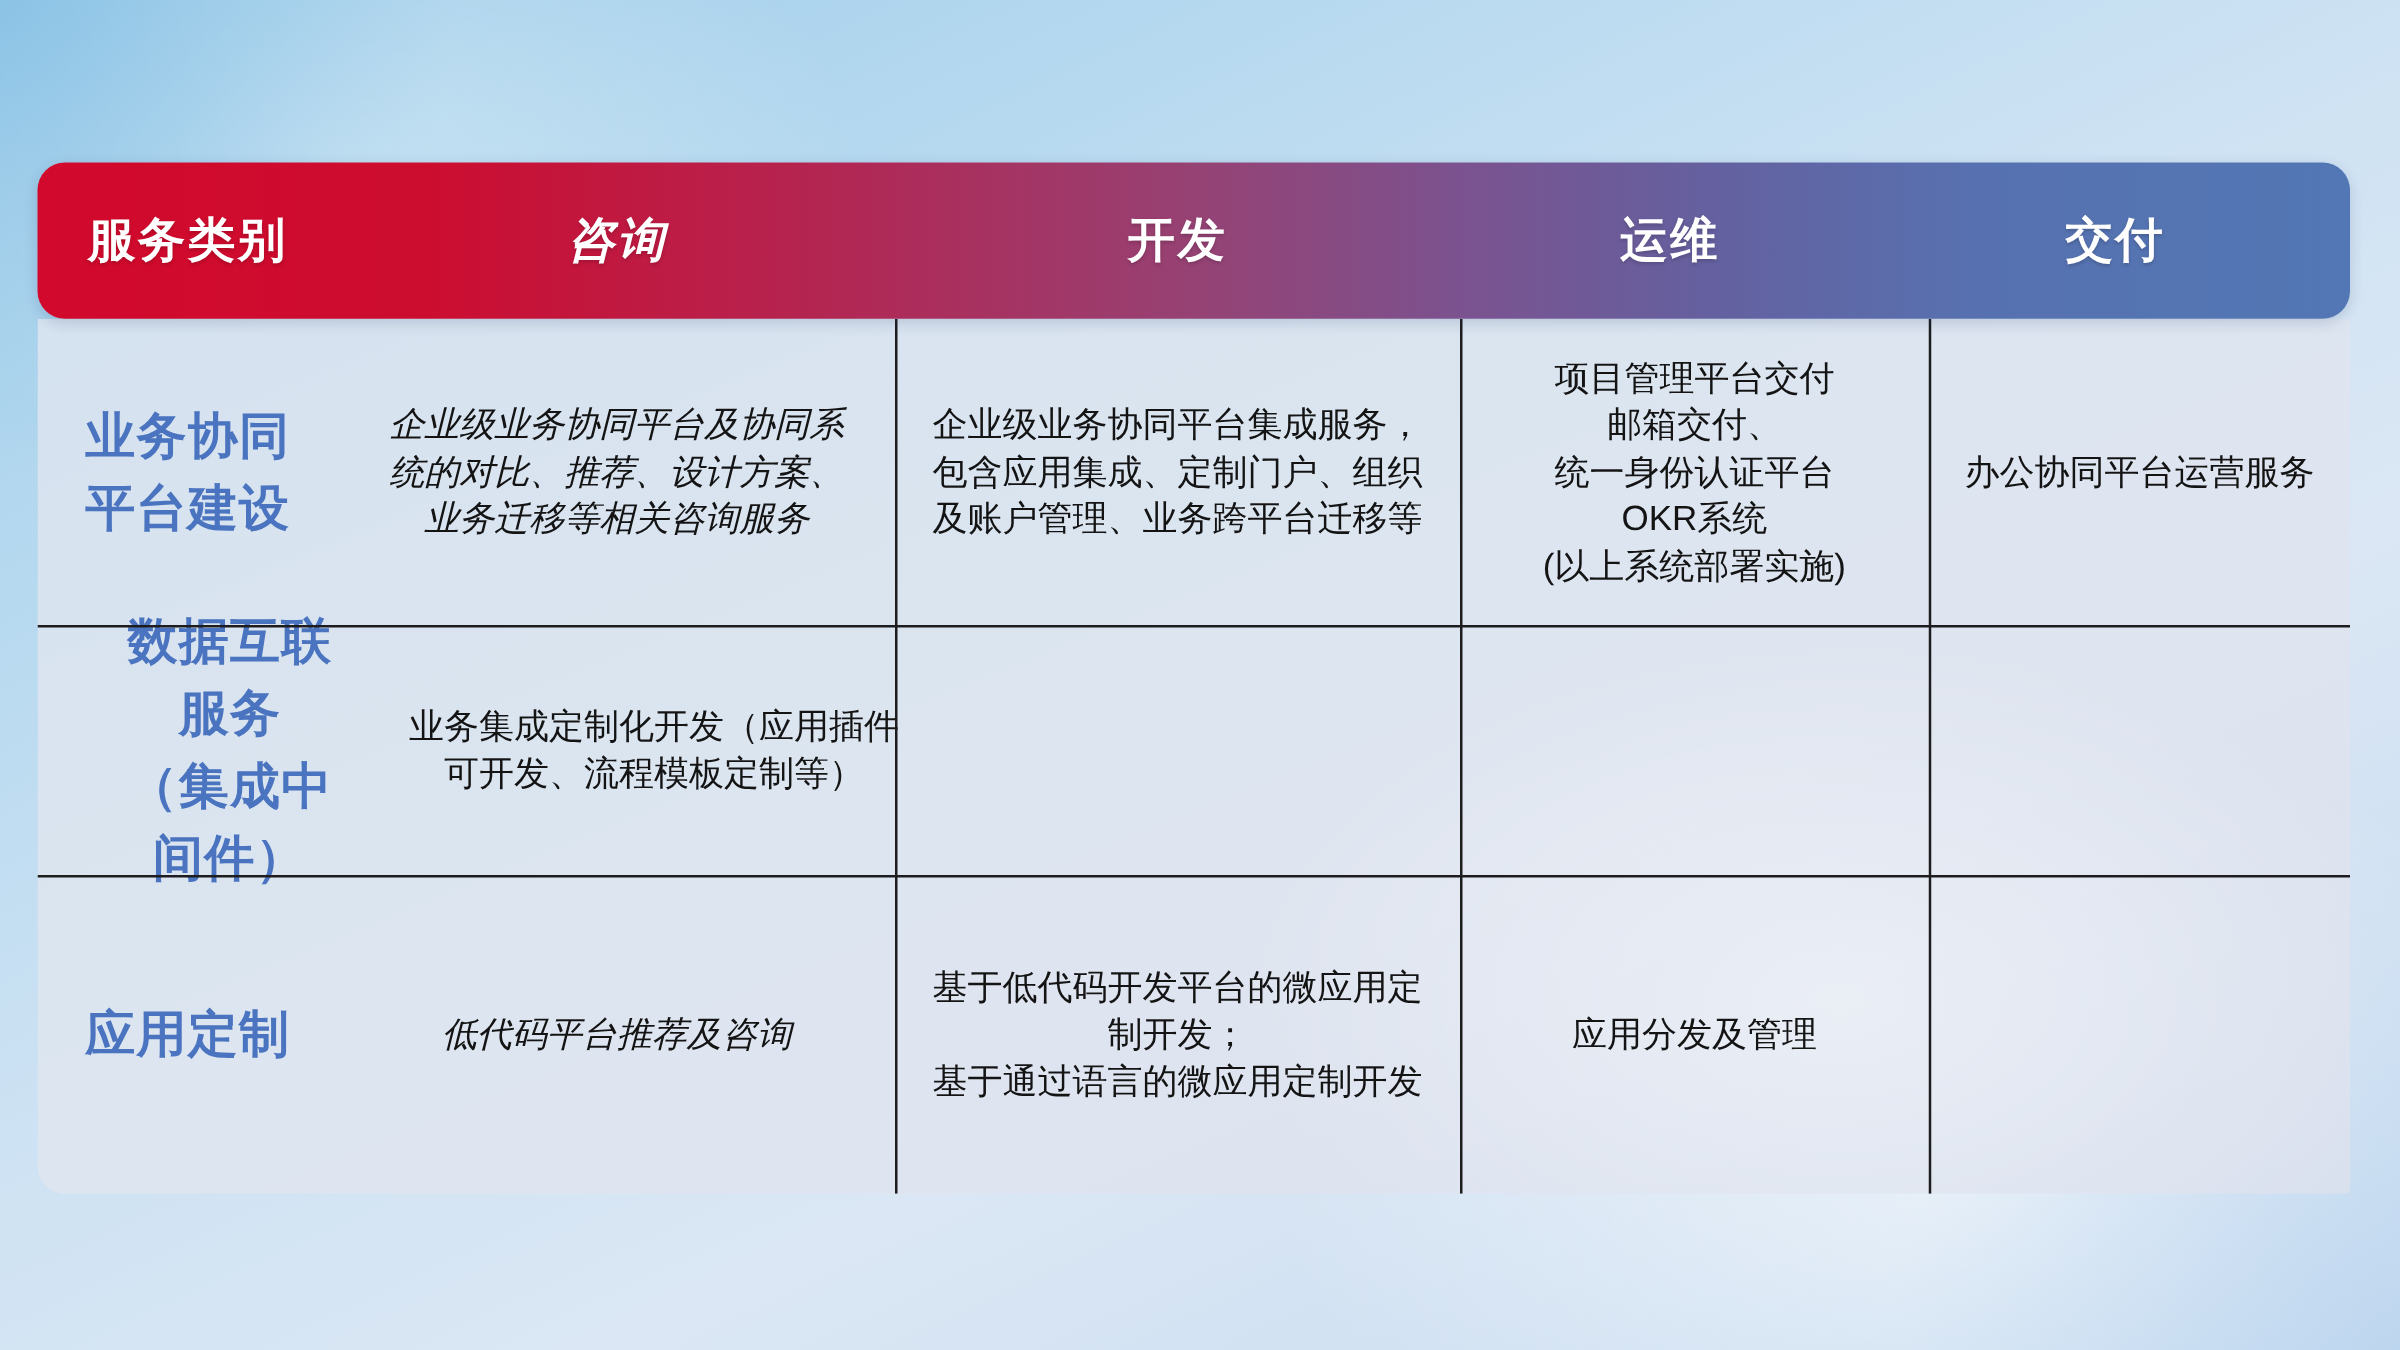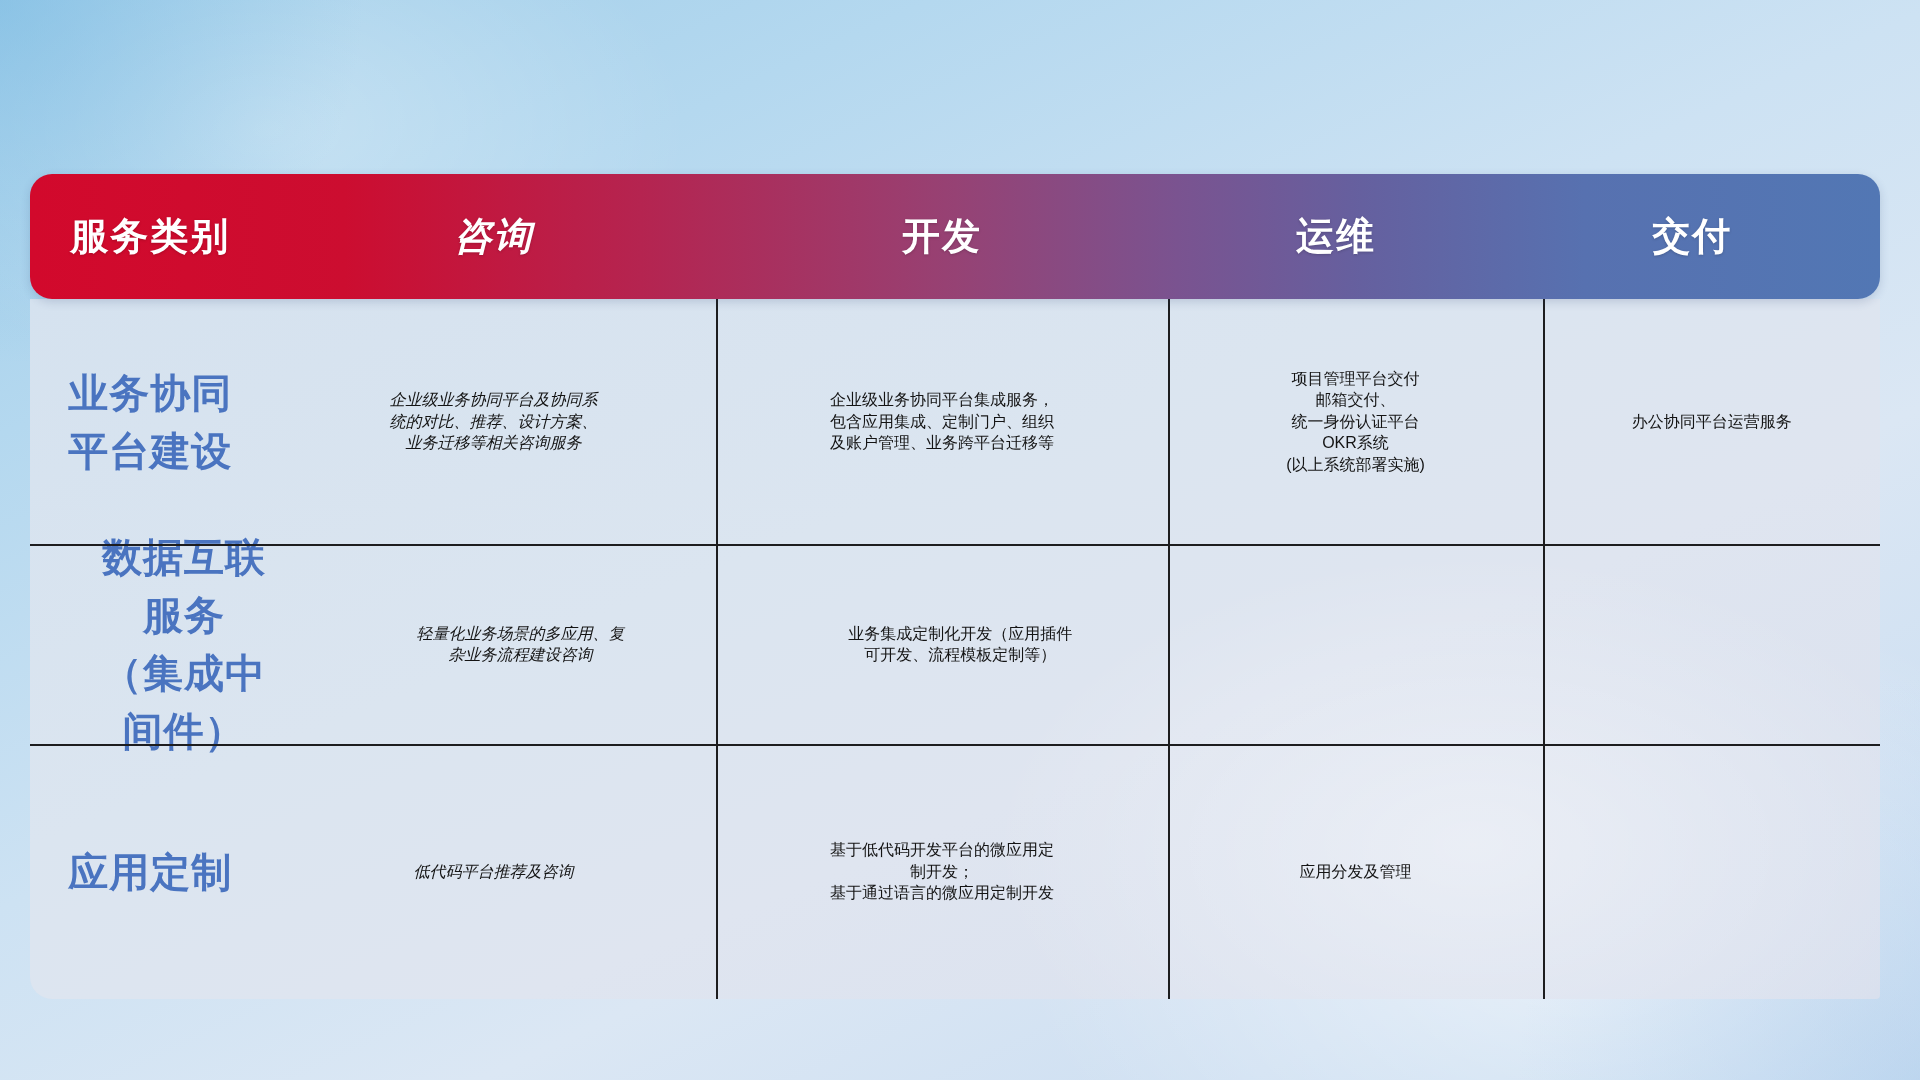--- a/index.html
+++ b/index.html
@@ -23,21 +23,21 @@
     background:
       radial-gradient(circle 520px at 0% 0%, rgba(120,185,226,0.55) 0%, rgba(120,185,226,0) 70%),
       radial-gradient(circle 560px at 100% 100%, rgba(176,205,236,0.45) 0%, rgba(176,205,236,0) 72%);
     pointer-events:none;
   }
 
   
   .table-wrap{
     position:absolute;
     left:30px; top:130px;
-    width:1850px; height:825px;margin-top:44px;
+    width:1850px; height:825px;
   }
 
   
   .thead{
     display:flex;
     height:125px;
     border-radius:22px;
     overflow:hidden;
     background:linear-gradient(90deg,
       #d2092c 0%,
@@ -81,21 +81,21 @@
   }
   .trow.r1{ height:245px; }
   .trow.r2{ height:200px;padding-left:36px; }
   .trow.r3{ height:255px; }
 
   .td{
     display:flex; align-items:center; justify-content:center;
     padding:6px 18px;
     text-align:center;
     color:#141414;
-    font-size:16px;
+    font-size:28px;
     line-height:1.34;
     white-space:pre-line;
     position:relative;
   }
   .td.cat{
     color:#4a74c0;
     font-weight:700;
     font-size:40px;
     line-height:1.45;
     letter-spacing:1px;
@@ -154,22 +154,20 @@
 邮箱交付、
 统一身份认证平台
 OKR系统
 (以上系统部署实施)</div>
         <div class="td c5">办公协同平台运营服务</div>
       </div>
 
       <div class="trow r2">
         <div class="td cat c1">数据互联服务
 （集成中间件）</div>
-        <div class="td c2">轻量化业务场景的多应用、复
-杂业务流程建设咨询</div>
         <div class="td c3">业务集成定制化开发（应用插件
 可开发、流程模板定制等）</div>
         <div class="td c4"></div>
         <div class="td c5"></div>
       </div>
 
       <div class="trow r3">
         <div class="td cat c1">应用定制</div>
         <div class="td c2">低代码平台推荐及咨询</div>
         <div class="td c3">基于低代码开发平台的微应用定

